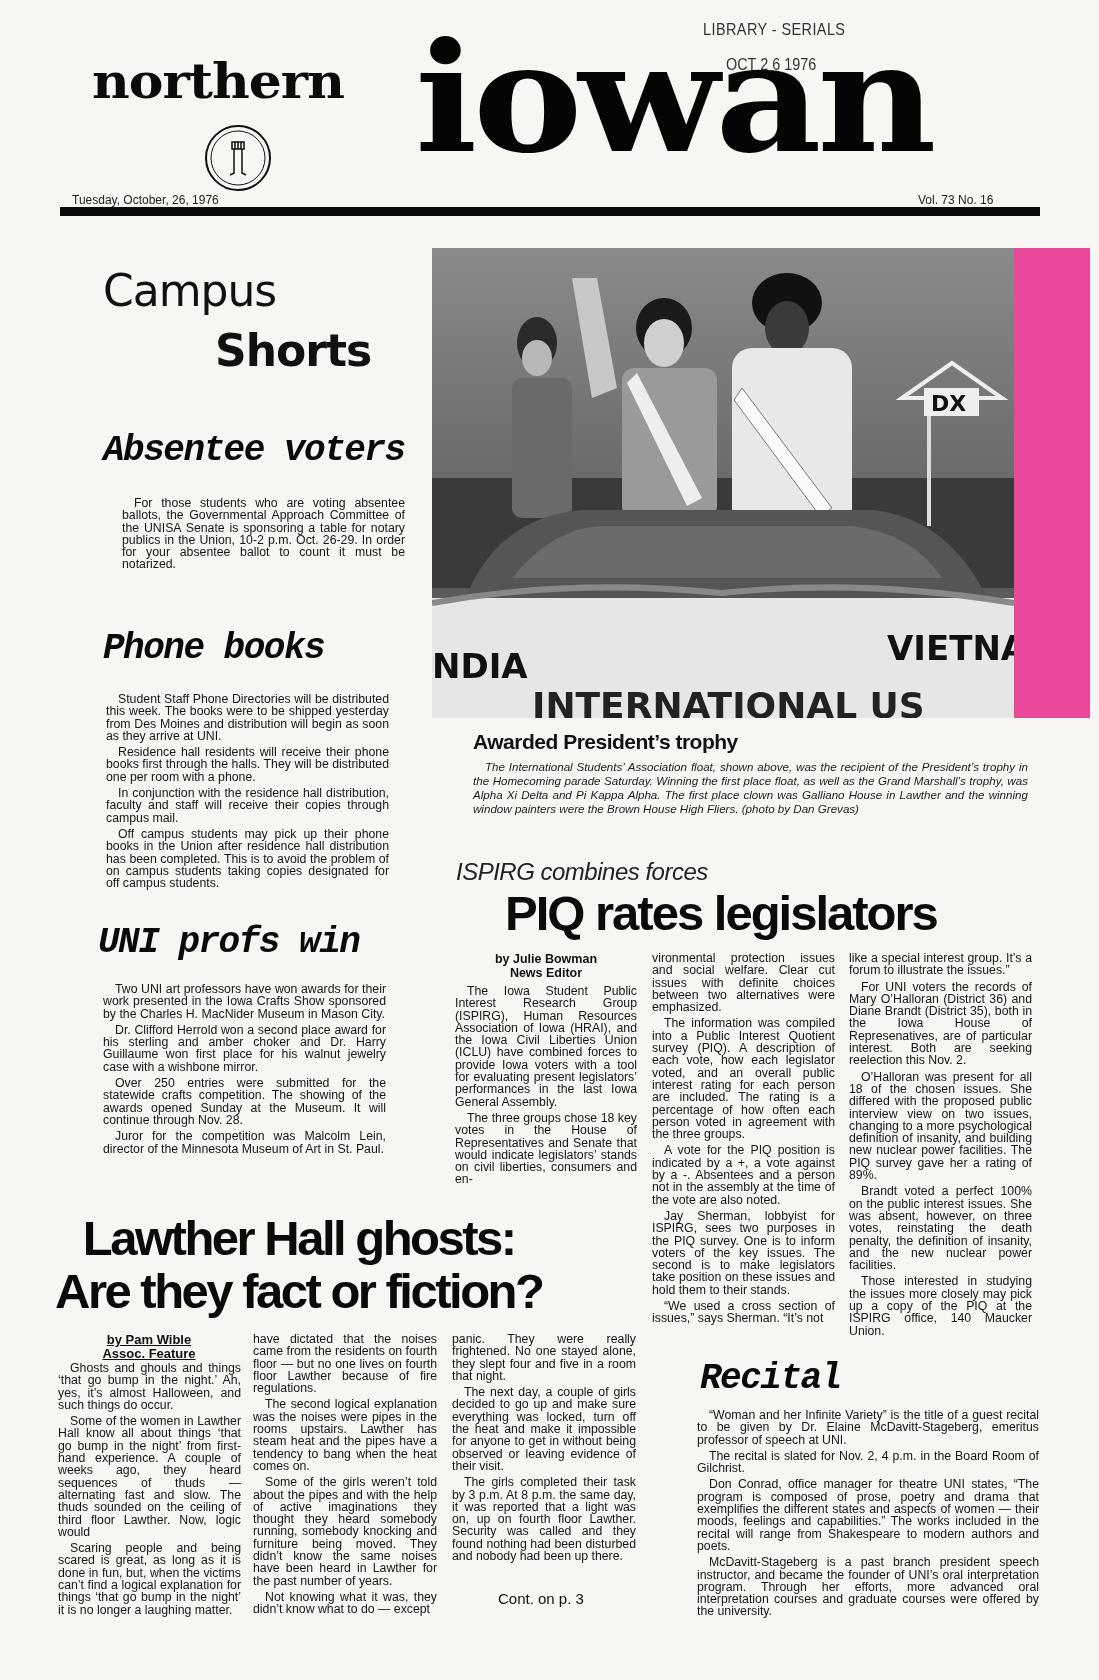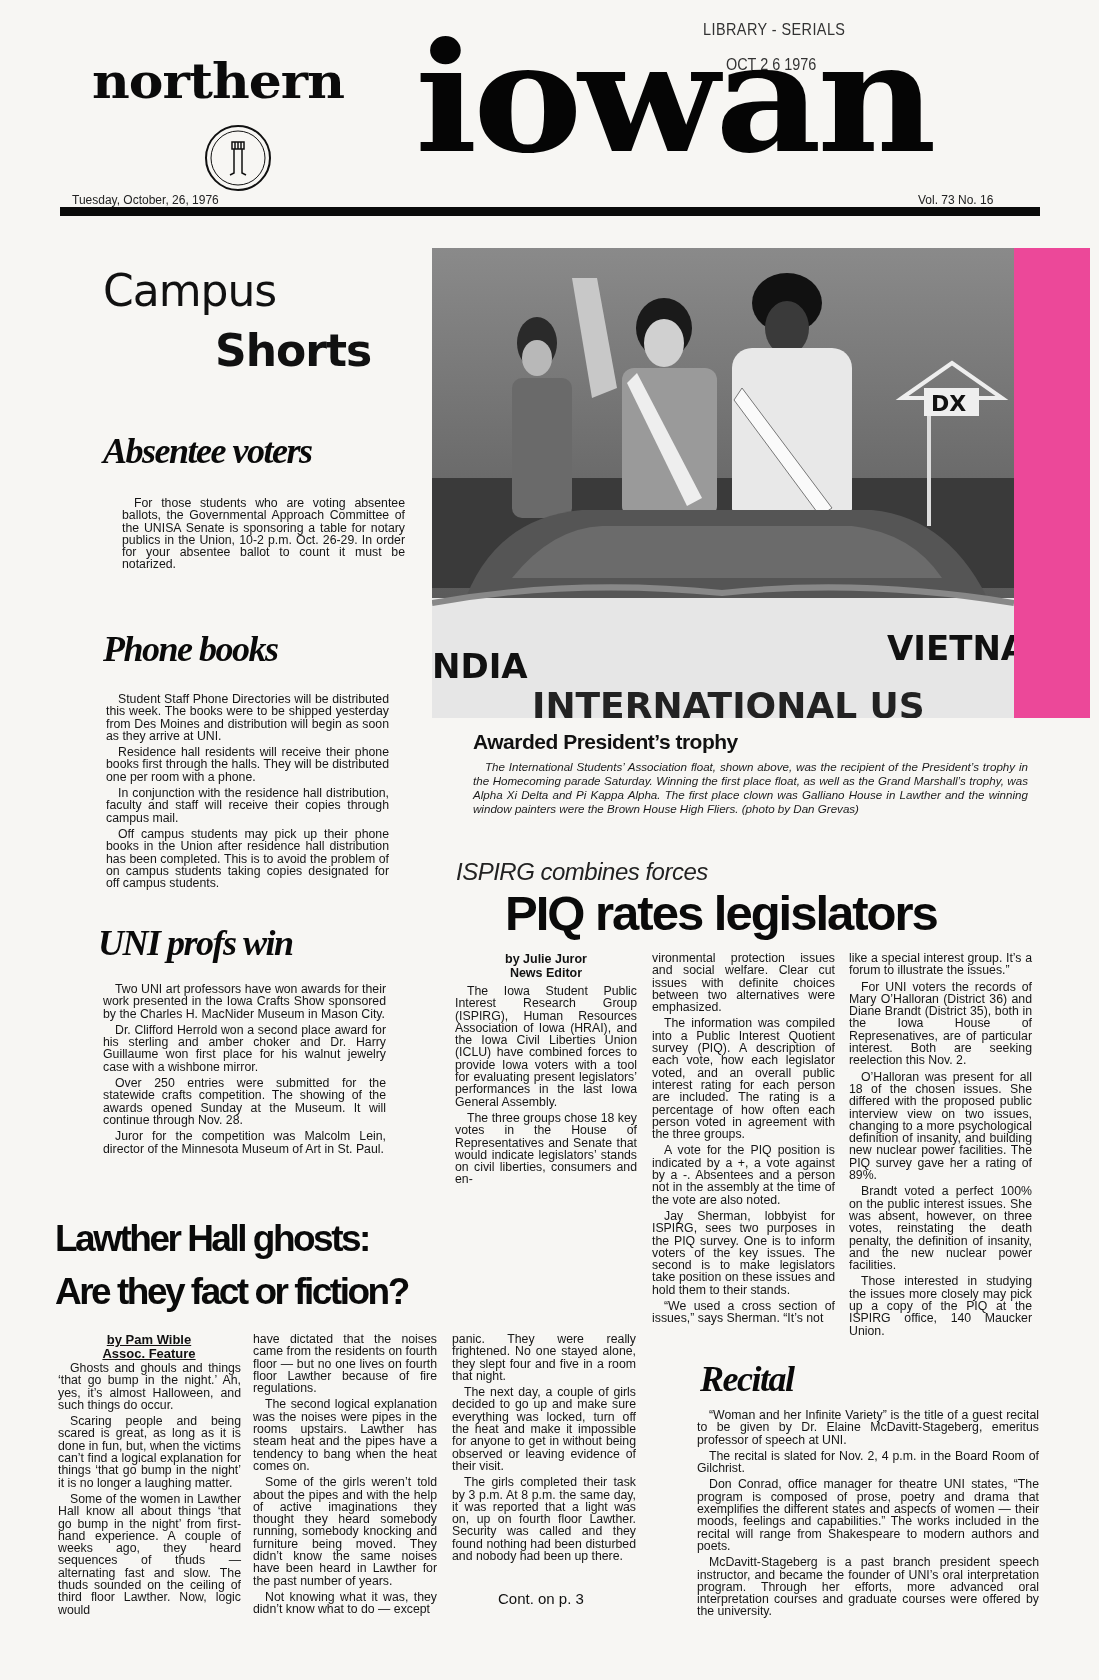--- a/index.html
+++ b/index.html
@@ -14,21 +14,21 @@
   .mast-date { left: 72px; top: 193px; font-size: 12px; color: #222; }
   .mast-vol { left: 918px; top: 193px; font-size: 12px; color: #222; }
   .mast-stamp1 { left: 703px; top: 20px; font-family: "Liberation Sans Narrow", "Liberation Sans", sans-serif; font-size: 17px; color: #333; letter-spacing: 0.5px; transform: scaleX(0.85); transform-origin: left; }
   .mast-stamp2 { left: 726px; top: 56px; font-size: 16px; color: #333; transform: scaleX(0.9); transform-origin: left; }
   .mast-rule { left: 60px; top: 207px; width: 980px; height: 9px; background: #0a0a0a; }
 
   
   .cs-title1 { left: 103px; top: 265px; font-family: "DejaVu Sans", sans-serif; font-weight: 400; font-size: 44px; color: #111; letter-spacing: -1px; }
   .cs-title2 { left: 215px; top: 325px; font-family: "DejaVu Sans", sans-serif; font-weight: 900; font-size: 44px; color: #111; letter-spacing: -1px; }
 
-  .hd-ital { font-family: Liberation Serif, serif; font-weight: 700; font-style: italic; color: #0a0a0a; letter-spacing: -1.5px; }
+  .hd-ital { font-family: Liberation Mono, monospace; font-weight: 700; font-style: italic; color: #0a0a0a; letter-spacing: -1.5px; }
   .body { font-family: "Liberation Sans", sans-serif; font-size: 12.3px; line-height: 12.3px; color: #151515; text-align: justify; }
   .body p { text-indent: 12px; margin-bottom: 4px; }
   .body p.noind { text-indent: 0; }
 
   .abs-head { left: 103px; top: 430px; font-size: 36px; }
   .abs-body { left: 106px; top: 497px; width: 283px; margin-left: 16px; }
   .ph-head { left: 103px; top: 628px; font-size: 36px; }
   .ph-body { left: 106px; top: 693px; width: 283px; }
   .uni-head { left: 98px; top: 922px; font-size: 36px; }
   .uni-body { left: 103px; top: 983px; width: 283px; }
@@ -40,21 +40,21 @@
 
   
   .piq-kicker { left: 456px; top: 858px; font-size: 24px; font-style: italic; color: #222; letter-spacing: -0.5px; }
   .piq-head { left: 505px; top: 885px; font-size: 49px; font-weight: 700; letter-spacing: -2px; color: #0a0a0a; }
   .piq-byline { left: 455px; top: 952px; width: 182px; text-align: center; font-size: 12.5px; font-weight: 700; line-height: 14px; }
   .piq-col1 { left: 455px; top: 985px; width: 182px; }
   .piq-col2 { left: 652px; top: 952px; width: 183px; }
   .piq-col3 { left: 849px; top: 952px; width: 183px; }
 
   
-  .gh-head { left: 55px; top: 1212px; font-size: 37px; font-weight: 700; letter-spacing: -2.5px; line-height: 53px; color: #0a0a0a; }
+  .gh-head { left: 55px; top: 1212px; font-size: 49px; font-weight: 700; letter-spacing: -2.5px; line-height: 53px; color: #0a0a0a; text-align: center; }
   .gh-byline { left: 58px; top: 1333px; width: 182px; text-align: center; font-size: 13px; font-weight: 700; line-height: 14px; text-decoration: underline; }
   .gh-col1 { left: 58px; top: 1362px; width: 183px; }
   .gh-col2 { left: 253px; top: 1333px; width: 184px; }
   .gh-col3 { left: 452px; top: 1333px; width: 184px; }
   .gh-cont { left: 498px; top: 1590px; font-size: 15px; color: #111; }
 
   
   .rc-head { left: 700px; top: 1358px; font-size: 36px; }
   .rc-body { left: 697px; top: 1409px; width: 342px; }
 </style>
@@ -143,21 +143,21 @@
     <text x="455" y="412" font-family="DejaVu Sans, sans-serif" font-weight="bold" font-size="34" fill="#111">VIETNA</text>
     <text x="100" y="470" font-family="DejaVu Sans, sans-serif" font-weight="bold" font-size="36" fill="#222">INTERNATIONAL US</text>
   </svg>
 </div>
 <div class="abs caption-head">Awarded President’s trophy</div>
 <div class="abs caption-body">The International Students’ Association float, shown above, was the recipient of the President’s trophy in the Homecoming parade Saturday. Winning the first place float, as well as the Grand Marshall’s trophy, was Alpha Xi Delta and Pi Kappa Alpha. The first place clown was Galliano House in Lawther and the winning window painters were the Brown House High Fliers. (photo by Dan Grevas)</div>
 
 <div class="abs piq-kicker">ISPIRG combines forces</div>
 <div class="abs piq-head">PIQ rates legislators</div>
 <div class="abs piq-byline">
-  <div>by Julie Juror</div>
+  <div>by Julie Bowman</div>
   <div>News Editor</div>
 </div>
 <div class="abs body piq-col1">
   <p>The Iowa Student Public Interest Research Group (ISPIRG), Human Resources Association of Iowa (HRAI), and the Iowa Civil Liberties Union (ICLU) have combined forces to provide Iowa voters with a tool for evaluating present legislators’ performances in the last Iowa General Assembly.</p>
   <p>The three groups chose 18 key votes in the House of Representatives and Senate that would indicate legislators’ stands on civil liberties, consumers and en-</p>
 </div>
 <div class="abs body piq-col2">
   <p class="noind">vironmental protection issues and social welfare. Clear cut issues with definite choices between two alternatives were emphasized.</p>
   <p>The information was compiled into a Public Interest Quotient survey (PIQ). A description of each vote, how each legislator voted, and an overall public interest rating for each person are included. The rating is a percentage of how often each person voted in agreement with the three groups.</p>
   <p>A vote for the PIQ position is indicated by a +, a vote against by a -. Absentees and a person not in the assembly at the time of the vote are also noted.</p>
@@ -175,22 +175,22 @@
 <div class="abs gh-head">
   <div>Lawther Hall ghosts:</div>
   <div>Are they fact or fiction?</div>
 </div>
 <div class="abs gh-byline">
   <div>by Pam Wible</div>
   <div>Assoc. Feature</div>
 </div>
 <div class="abs body gh-col1">
   <p>Ghosts and ghouls and things ‘that go bump in the night.’ Ah, yes, it’s almost Halloween, and such things do occur.</p>
+  <p>Some of the women in Lawther Hall know all about things ‘that go bump in the night’ from first-hand experience. A couple of weeks ago, they heard sequences of thuds — alternating fast and slow. The thuds sounded on the ceiling of third floor Lawther. Now, logic would</p>
   <p>Scaring people and being scared is great, as long as it is done in fun, but, when the victims can’t find a logical explanation for things ‘that go bump in the night’ it is no longer a laughing matter.</p>
-  <p>Some of the women in Lawther Hall know all about things ‘that go bump in the night’ from first-hand experience. A couple of weeks ago, they heard sequences of thuds — alternating fast and slow. The thuds sounded on the ceiling of third floor Lawther. Now, logic would</p>
 </div>
 <div class="abs body gh-col2">
   <p class="noind">have dictated that the noises came from the residents on fourth floor — but no one lives on fourth floor Lawther because of fire regulations.</p>
   <p>The second logical explanation was the noises were pipes in the rooms upstairs. Lawther has steam heat and the pipes have a tendency to bang when the heat comes on.</p>
   <p>Some of the girls weren’t told about the pipes and with the help of active imaginations they thought they heard somebody running, somebody knocking and furniture being moved. They didn’t know the same noises have been heard in Lawther for the past number of years.</p>
   <p>Not knowing what it was, they didn’t know what to do — except</p>
 </div>
 <div class="abs body gh-col3">
   <p class="noind">panic. They were really frightened. No one stayed alone, they slept four and five in a room that night.</p>
   <p>The next day, a couple of girls decided to go up and make sure everything was locked, turn off the heat and make it impossible for anyone to get in without being observed or leaving evidence of their visit.</p>

